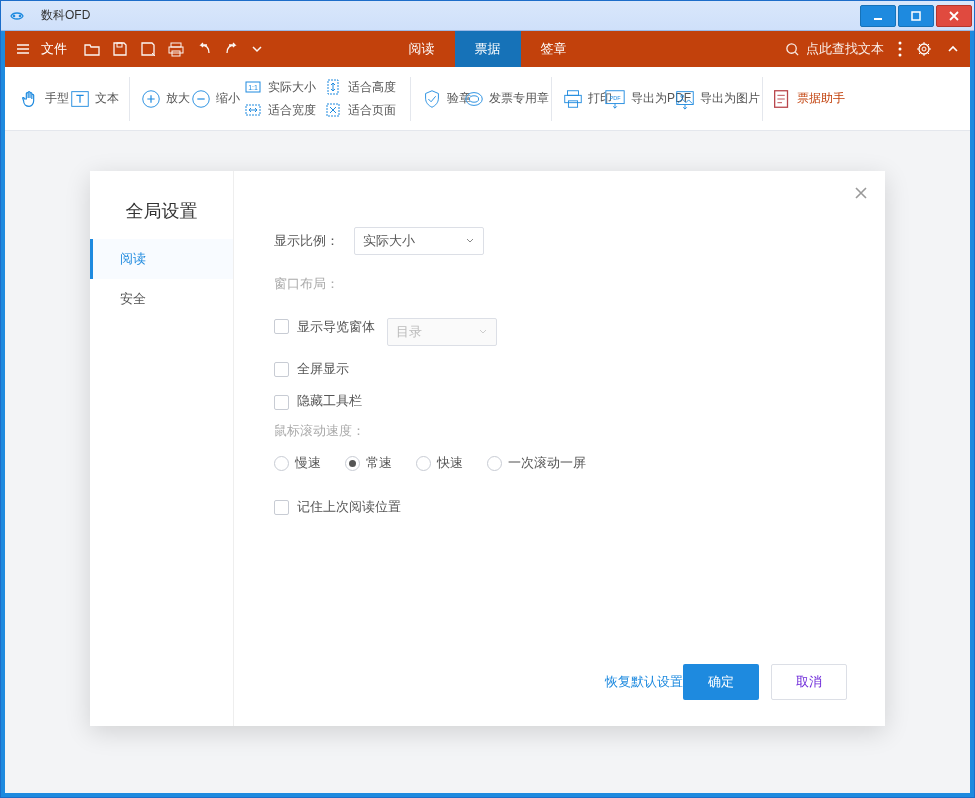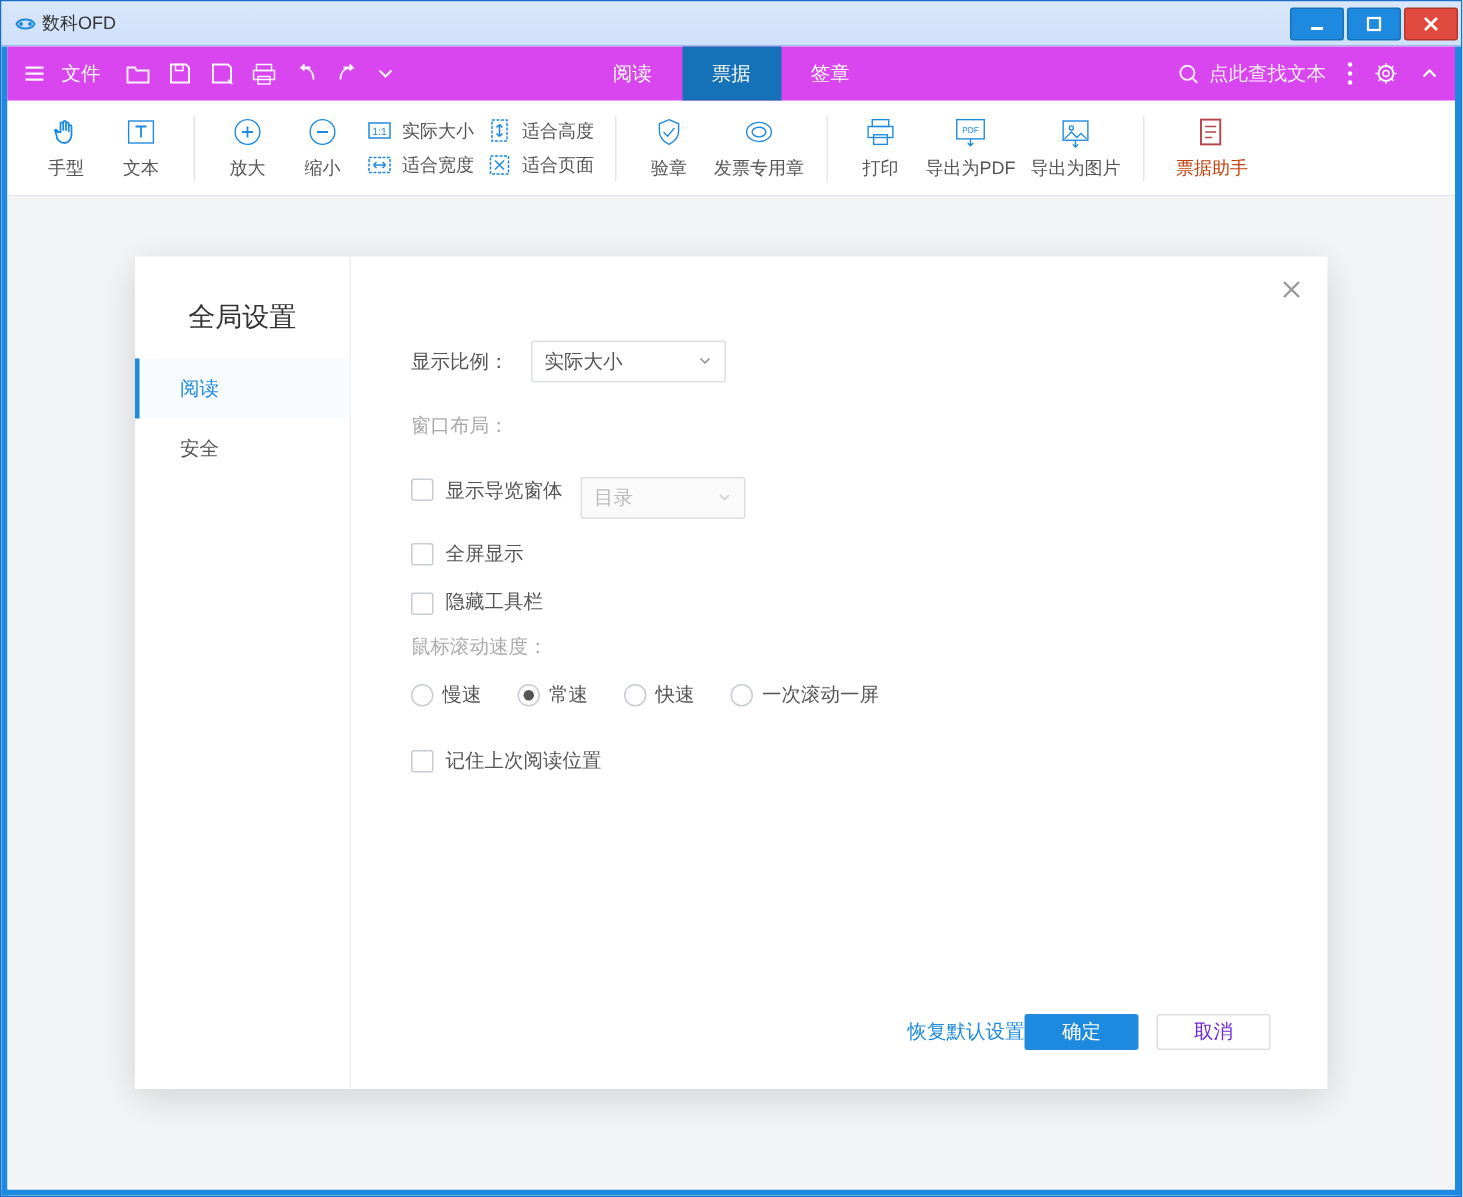--- a/index.html
+++ b/index.html
@@ -2,43 +2,43 @@
 <html><head>
 <meta charset="utf-8">
 <style>
 * { box-sizing: border-box; margin: 0; padding: 0; }
 html, body { width: 975px; height: 798px; font-family: "Microsoft YaHei", Arial, sans-serif; overflow: hidden; }
 body { background: #fff; }
 
 
 .win-frame { width: 975px; height: 798px; border: 1px solid #1c6dc9; background: #e6eefc; display: flex; flex-direction: column; }
 .titlebar { height: 30px; background: linear-gradient(#d9e7fb,#cfe0fa); display: flex; align-items: center; justify-content: space-between; padding: 0 2px 0 8px; border-bottom: 1px solid #9bb9e6; }
-.titlebar-left { display: flex; align-items: center; gap: 3px; color: #333; font-size: 12px; }
+.titlebar-left { display: flex; align-items: center; gap: 16px; color: #333; font-size: 12px; }
 .win-btns { display: flex; }
 .win-btn { width: 36px; height: 22px; display: flex; align-items: center; justify-content: center; color: #fff; font-size: 14px; margin-left: 2px; background: #1e8adf; border: 1px solid #1672b8; border-radius: 2px; cursor: pointer; }
 .win-btn.close { background: #e04a3f; border-color: #b4362c; }
 
 
 .app-body { flex: 1; border: 4px solid #1e8adf; border-top: none; background: #fff; display: flex; flex-direction: column; }
 
 
-.menubar { height: 36px; background: #d946ef; color: #fff; display: flex; align-items: center; padding: 0 10px; justify-content: space-between; }
+.menubar { height: 36px; background: #c2410c; color: #fff; display: flex; align-items: center; padding: 0 10px; justify-content: space-between; }
 .menubar-left { display: flex; align-items: center; gap: 10px; }
 .menubar-left .mi { display: flex; align-items: center; justify-content: center; color: #fff; font-size: 14px; opacity: 0.95; cursor: pointer; }
 .file-lbl { font-size: 13px; margin-right: 6px; }
 .menubar-center { position: absolute; left: 50%; transform: translateX(-50%); display: flex; height: 36px; }
 .tab { padding: 0 20px; display: flex; align-items: center; font-size: 13px; color: #fff; cursor: pointer; }
 .tab.active { background: #1672b8; }
 .menubar-right { display: flex; align-items: center; gap: 14px; color: #fff; }
 .search-area { display: flex; align-items: center; gap: 6px; opacity: 0.9; font-size: 13px; cursor: pointer; text-align: right; }
 .menubar-right .ricon { cursor: pointer; display:flex; align-items:center;}
 
 
 .toolbar { height: 64px; background: #fff; border-bottom: 1px solid #e4e7ed; display: flex; align-items: center; padding: 0 14px; gap: 0; }
-.tb-vert { display: flex; flex-direction: column; align-items: center; justify-content: center; width: 50px; height: 56px; color: #4a4a4a; cursor: pointer; gap: 4px; font-size: 12px; }
+.tb-vert { display: flex; flex-direction: row; align-items: center; justify-content: center; width: 50px; height: 56px; color: #4a4a4a; cursor: pointer; gap: 4px; font-size: 12px; }
 .tb-vert .ic { color: #1e8adf; display:flex; align-items:center; justify-content:center; height:24px;}
 .tb-vert.dark .ic { color: #333; }
 .tb-vert .lbl { font-size: 12px; color: #555; white-space: nowrap; }
 .tb-vert.dark .lbl { color: #c2410c; }
 .tb-stack { display: flex; flex-direction: column; justify-content: center; gap: 6px; height: 56px; padding: 0 4px; }
 .tb-stack-row { display: flex; align-items: center; gap: 6px; color: #555; font-size: 12px; cursor: pointer; }
 .tb-stack-row .ic { color: #1e8adf; width: 18px; display:flex; justify-content:center;}
 .tb-sep { width: 1px; height: 44px; background: #e4e7ed; margin: 0 10px; }
 .tb-vert.wide { width: 70px; }
 
@@ -63,21 +63,21 @@
 .chk-row { display: flex; align-items: center; gap: 8px; font-size: 13px; color: #555; margin-bottom: 14px; }
 .chk { width: 15px; height: 15px; border: 1px solid #c8ccd4; border-radius: 2px; cursor: pointer; }
 .radio-row { display: flex; align-items: center; gap: 24px; margin-bottom: 26px; }
 .radio-opt { display: flex; align-items: center; gap: 6px; font-size: 13px; color: #555; cursor: pointer; }
 .radio-c { width: 15px; height: 15px; border: 1px solid #c8ccd4; border-radius: 50%; display: flex; align-items: center; justify-content: center; }
 .radio-c.sel::after { content: ""; width: 7px; height: 7px; background: #555; border-radius: 50%; }
 
 .modal-footer { position: absolute; left: 40px; right: 38px; bottom: 26px; display: flex; align-items: center; justify-content: flex-end; }
 .restore-link { color: #1e8adf; font-size: 13px; cursor: pointer; }
 .btns { display: flex; gap: 12px; }
-.btn { width: 76px; height: 24px; display: flex; align-items: center; justify-content: center; font-size: 13px; border-radius: 2px; cursor: pointer; }
+.btn { width: 76px; height: 36px; display: flex; align-items: center; justify-content: center; font-size: 13px; border-radius: 2px; cursor: pointer; }
 .btn.primary { background: #1e8adf; color: #fff; }
 .btn.default { background: #fff; color: #6d28d9; border: 1px solid #dcdfe6; }
 
 svg { display: block; }
 </style>
 </head>
 <body>
 
 <div class="win-frame">
   <div class="titlebar">

